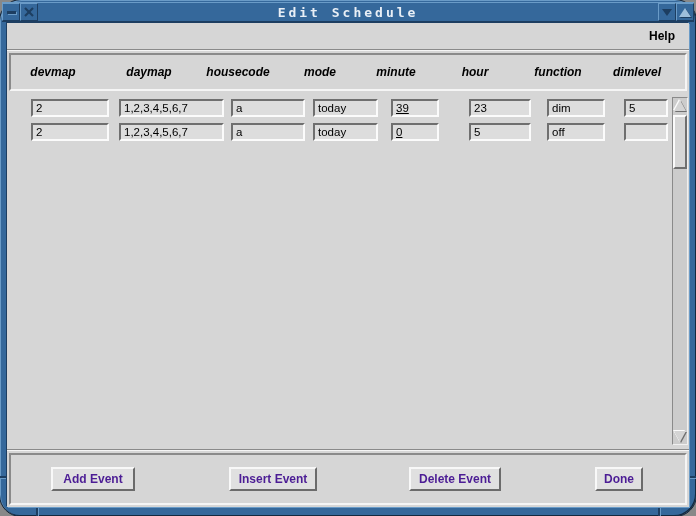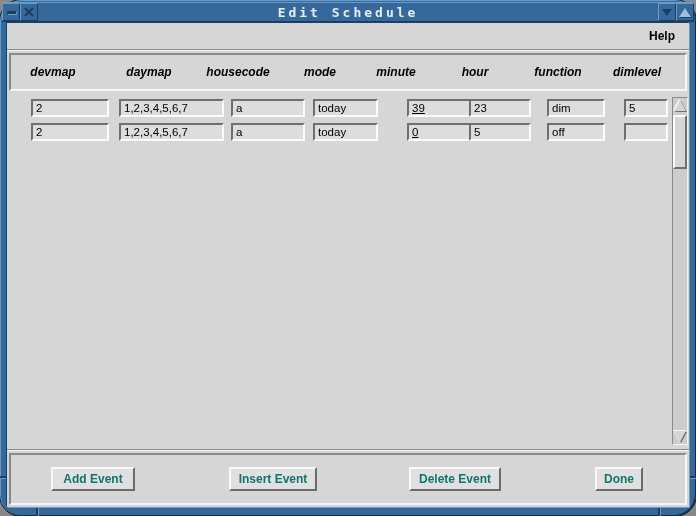--- a/index.html
+++ b/index.html
@@ -98,39 +98,39 @@
   .bottom-panel {
     flex:0 0 auto; height:52px; margin:2px; position:relative;
     border:2px solid; border-color:#8a8a8a #f5f5f5 #f5f5f5 #8a8a8a;
     background:#d6d6d6;
   }
   .push-btn {
     position:absolute; top:12px; height:24px;
     background:#e0e0e0;
     border:2px solid; border-color:#f8f8f8 #6b6b6b #6b6b6b #f8f8f8;
     font-family:"Liberation Sans", sans-serif;
-    font-size:12px; font-weight:bold; color:#0f766e;
+    font-size:12px; font-weight:bold; color:#4c1d95;
     display:flex; align-items:center; justify-content:center;
     cursor:default;
   }
   .btn-add    { left:40px;  width:84px; }
   .btn-insert { left:218px; width:88px; }
   .btn-delete { left:398px; width:92px; }
   .btn-done   { left:584px; width:48px; }
 
   
   .h0 { left:-8px; }  .h1 { left:88px; }  .h2 { left:177px; } .h3 { left:259px; }
   .h4 { left:335px; } .h5 { left:414px; } .h6 { left:497px; } .h7 { left:576px; }
 
   
   .f0 { left:24px;  width:78px;  }
   .f1 { left:112px; width:105px; }
   .f2 { left:224px; width:74px;  }
   .f3 { left:306px; width:65px;  }
-  .f4 { left:400px; width:66px;text-decoration:underline;  }
+  .f4 { left:384px; width:48px;text-decoration:underline;  }
   .f5 { left:462px; width:62px;  }
   .f6 { left:540px; width:58px;  }
   .f7 { left:617px; width:44px;  }
   .row-0 { top:8px; }
   .row-1 { top:32px; }
 </style>
 </head>
 <body>
 
 <div class="window">

